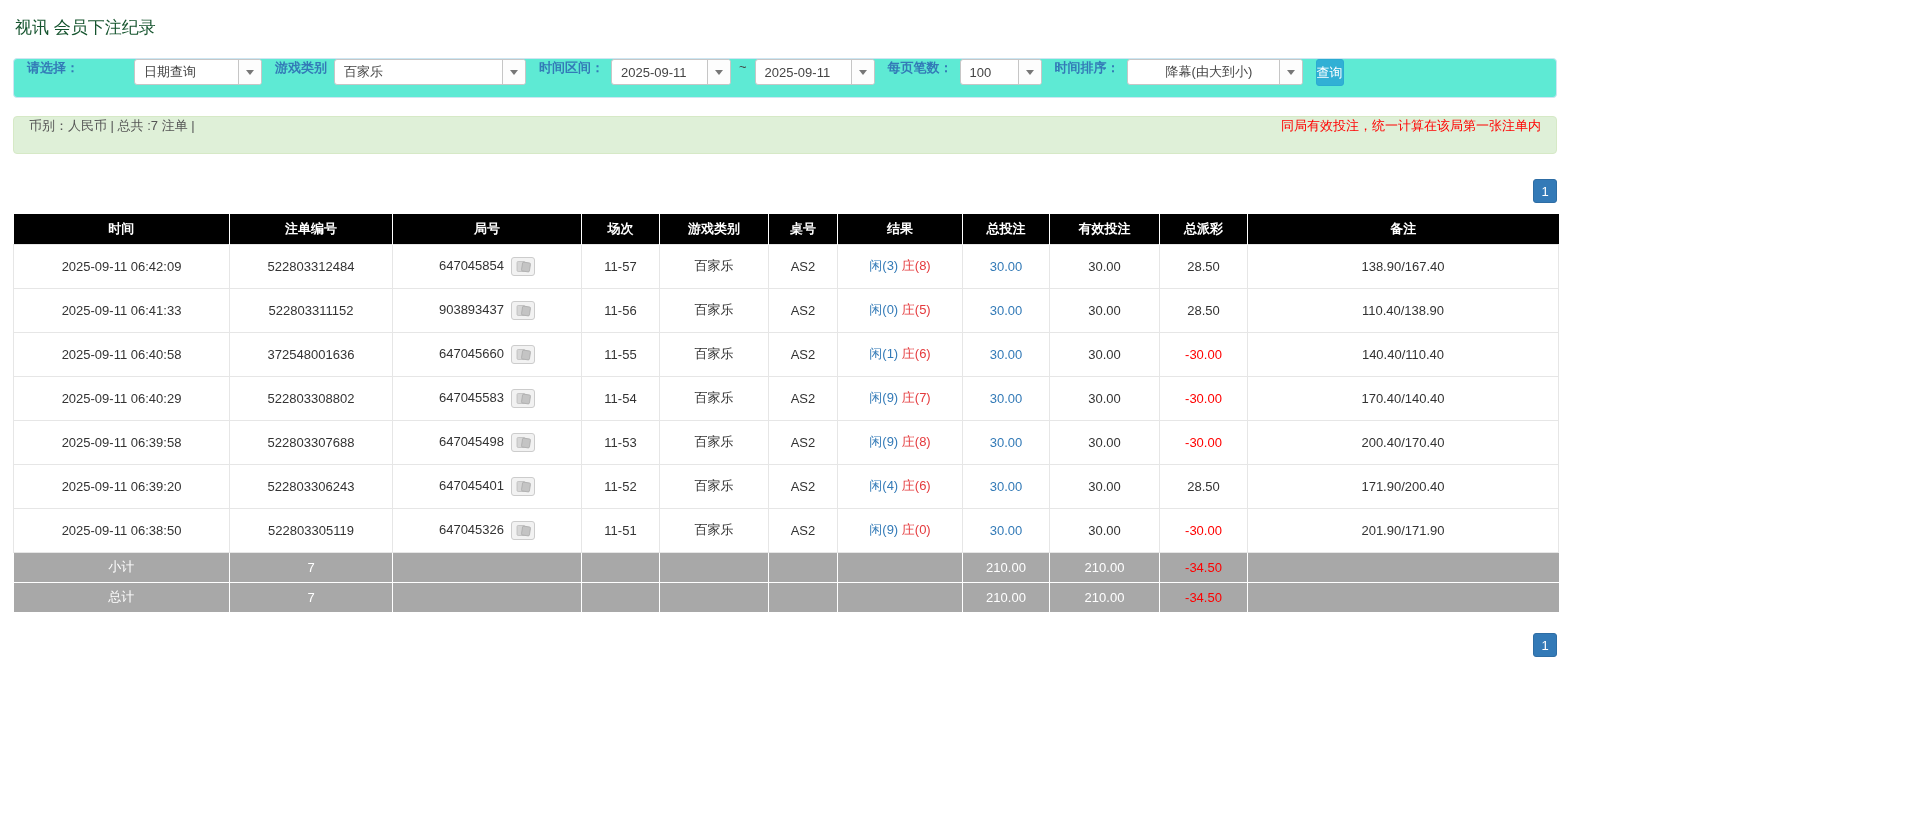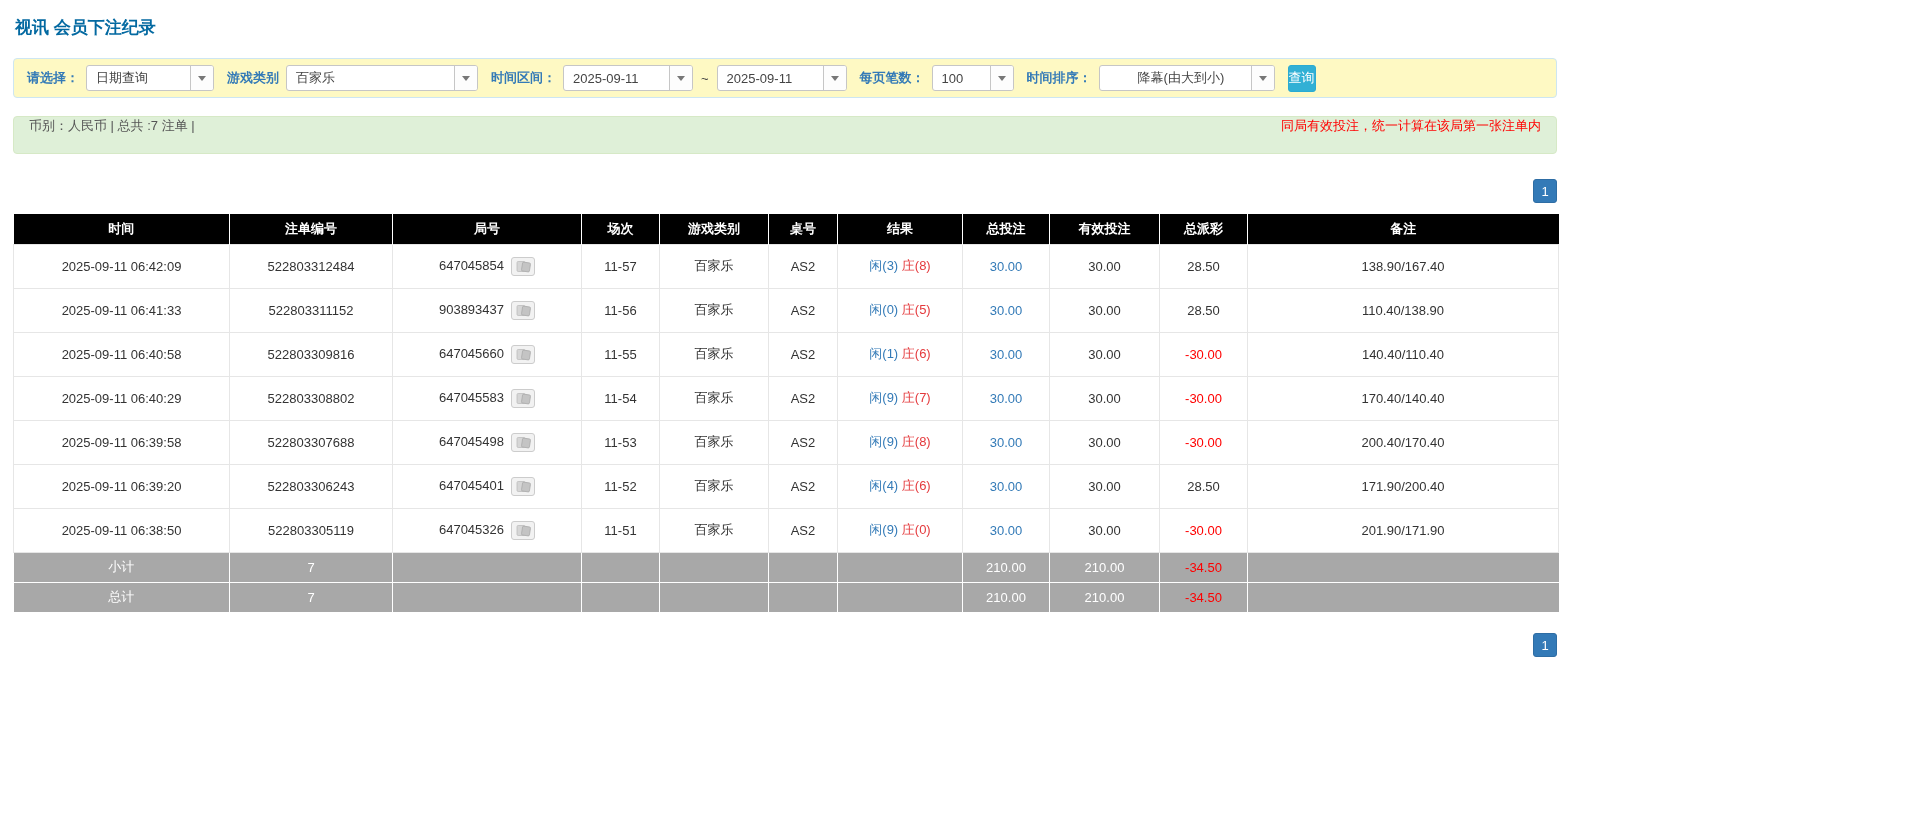--- a/index.html
+++ b/index.html
@@ -1,43 +1,43 @@
 <!DOCTYPE html>
 <html><head>
 <meta charset="utf-8">
 <style>
   * { box-sizing: border-box; }
   html, body { margin: 0; padding: 0; background: #fff; }
   body { font-family: "Liberation Sans", "DejaVu Sans", sans-serif; color: #333; }
   .page { width: 1919px; height: 820px; padding: 12px 0 0 13px; overflow: hidden; }
   .container { width: 1544px; }
 
-  .page-title { font-size: 17px; font-weight: 700; color: #0369a1; margin: 4px 0 19px 2px; }
+  .page-title { font-size: 17px; font-weight: 400; color: #14532d; margin: 4px 0 19px 2px; }
 
   
   .filter-bar {
-    background: #fef9c3; border: 1px solid #cde6f2; border-radius: 4px;
-    height: 40px; display: flex; align-items: center; padding: 0 13px; gap: 7px;
+    background: #5eead4; border: 1px solid #cde6f2; border-radius: 4px;
+    height: 40px; display: flex; align-items: flex-start; padding: 0 13px; gap: 7px;
     font-size: 13px;
   }
   .filter-label { color: #337ab7; font-weight: bold; white-space: nowrap; margin-left: 6px; }
   .filter-label:first-child { margin-left: 0; }
   .combo {
     display: inline-flex; align-items: stretch; background: #fff;
     border: 1px solid #c6c6c6; border-radius: 3px; height: 26px; overflow: hidden;
   }
   .combo-text { padding: 0 9px; font-size: 13px; color: #444; display: flex; align-items: center; white-space: nowrap; }
   .combo-caret {
     width: 23px; border-left: 1px solid #c6c6c6; background: #fdfdfd;
     display: flex; align-items: center; justify-content: center; cursor: pointer;
   }
   .caret-shape { width: 0; height: 0; border-left: 4px solid transparent; border-right: 4px solid transparent; border-top: 5px solid #777; }
-  .w-select { width: 128px; } .w-select .combo-text { flex: 1; }
+  .w-select { width: 128px; margin-left: 48px; } .w-select .combo-text { flex: 1; }
   .w-game { width: 192px; } .w-game .combo-text { flex: 1; }
-  .w-date { width: 130px; } .w-date .combo-text { flex: 1; }
+  .w-date { width: 120px; } .w-date .combo-text { flex: 1; }
   .w-size { width: 82px; } .w-size .combo-text { flex: 1; }
   .w-sort { width: 176px; } .w-sort .combo-text { flex: 1; padding-left: 38px; }
   .tilde { color: #444; margin: 0 1px; }
   .search-btn {
     margin-left: 6px; background: #31b0d5; color: #fff; border: 1px solid #2aabd2;
     border-radius: 3px; height: 27px; padding: 0 0; font-size: 13px; cursor: pointer;
   }
 
   
   .summary-bar {
@@ -211,21 +211,21 @@
             <td>百家乐</td>
             <td>AS2</td>
             <td><span class="res-player">闲(0)</span> <span class="res-banker">庄(5)</span></td>
             <td><a class="bet-link">30.00</a></td>
             <td>30.00</td>
             <td><span>28.50</span></td>
             <td>110.40/138.90</td>
           </tr>
           <tr>
             <td>2025-09-11 06:40:58</td>
-            <td>522803309816</td>
+            <td>372548001636</td>
             <td><span>647045660</span><span class="round-icon">
                 <svg width="15" height="13" viewBox="0 0 15 13">
                   <rect x="1" y="1.5" width="8" height="10" rx="1.2" fill="#d6d6d6" stroke="#bdbdbd" stroke-width="0.8"></rect>
                   <rect x="6" y="2.5" width="8" height="9" rx="1.2" fill="#c4c4c4" stroke="#ababab" stroke-width="0.8" transform="rotate(9 10 7)"></rect>
                 </svg>
               </span></td>
             <td>11-55</td>
             <td>百家乐</td>
             <td>AS2</td>
             <td><span class="res-player">闲(1)</span> <span class="res-banker">庄(6)</span></td>

